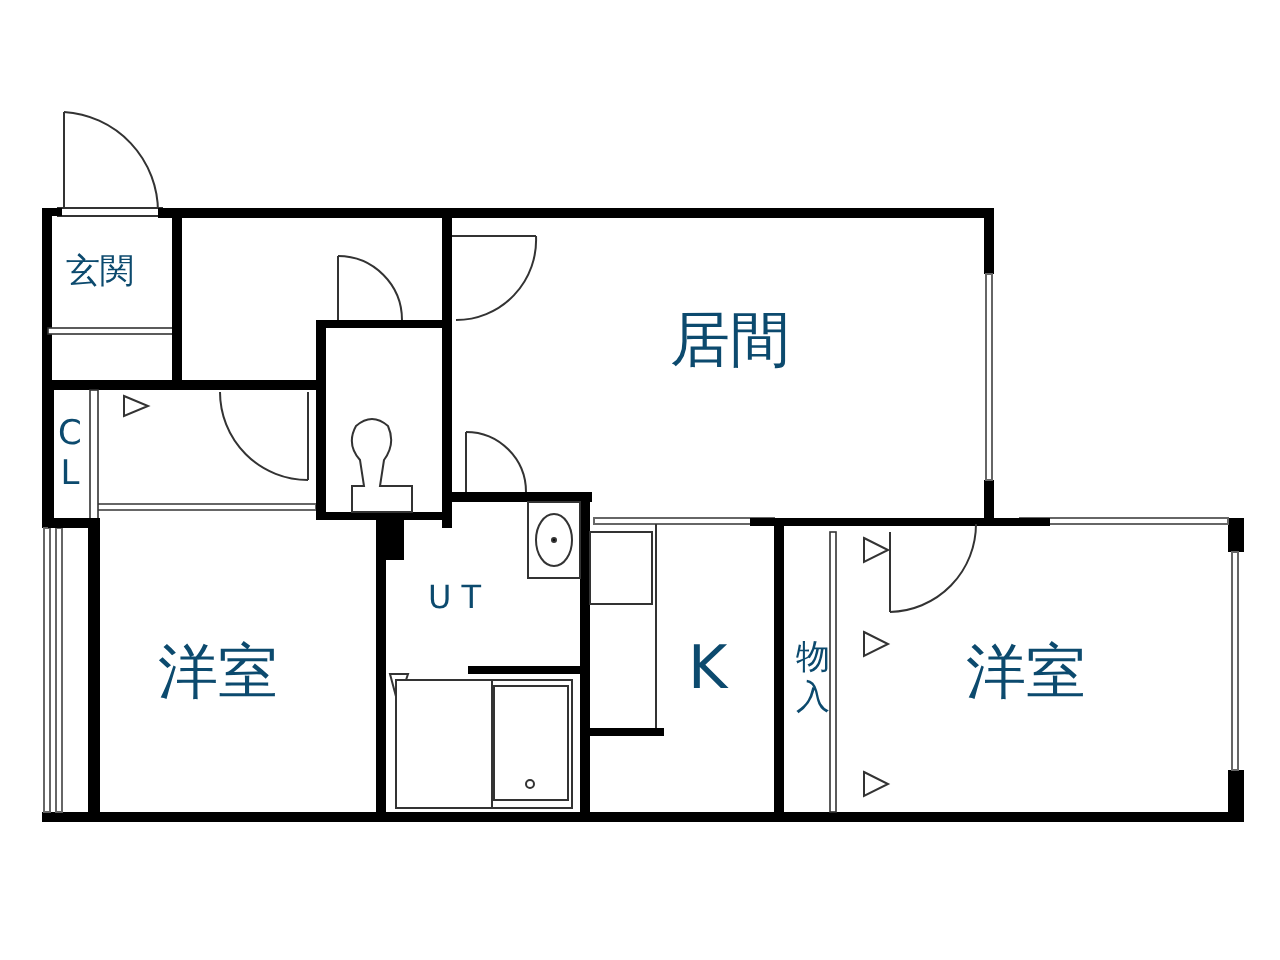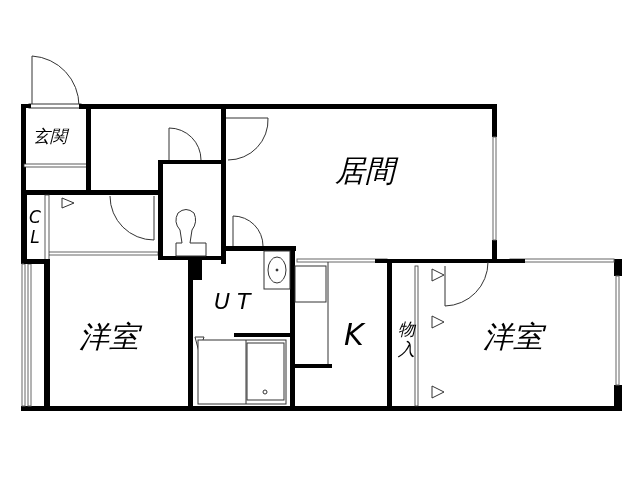--- a/index.html
+++ b/index.html
@@ -1,20 +1,20 @@
 <!DOCTYPE html>
 <html><head>
   <meta charset="utf-8">
   <style>
     html, body { margin: 0; padding: 0; background: #ffffff; }
     body { width: 640px; height: 480px; position: relative; overflow: hidden; font-family: "DejaVu Sans", sans-serif; }
     svg.plan { position: absolute; left: 0; top: 0; }
-    .label { position: absolute; color: #000000; font-family: "DejaVu Sans", sans-serif; white-space: nowrap; line-height: 1; font-style: italic; }
+    .label { position: absolute; color: #0c4a6e; font-family: "DejaVu Sans", sans-serif; white-space: nowrap; line-height: 1; }
     .big { font-size: 30px; }
-    .mid { font-size: 22px; }
+    .mid { font-size: 16px; }
     .small { font-size: 17px; }
     .vert { font-size: 17px; line-height: 1.15; text-align: center; white-space: pre; }
   </style>
 </head>
 <body>
 
 <svg class="plan" width="640" height="480" viewBox="0 0 640 480" xmlns="http://www.w3.org/2000/svg">
 
   <g fill="none" stroke="#333" stroke-width="1">
     <line x1="32" y1="56" x2="32" y2="106"></line>

